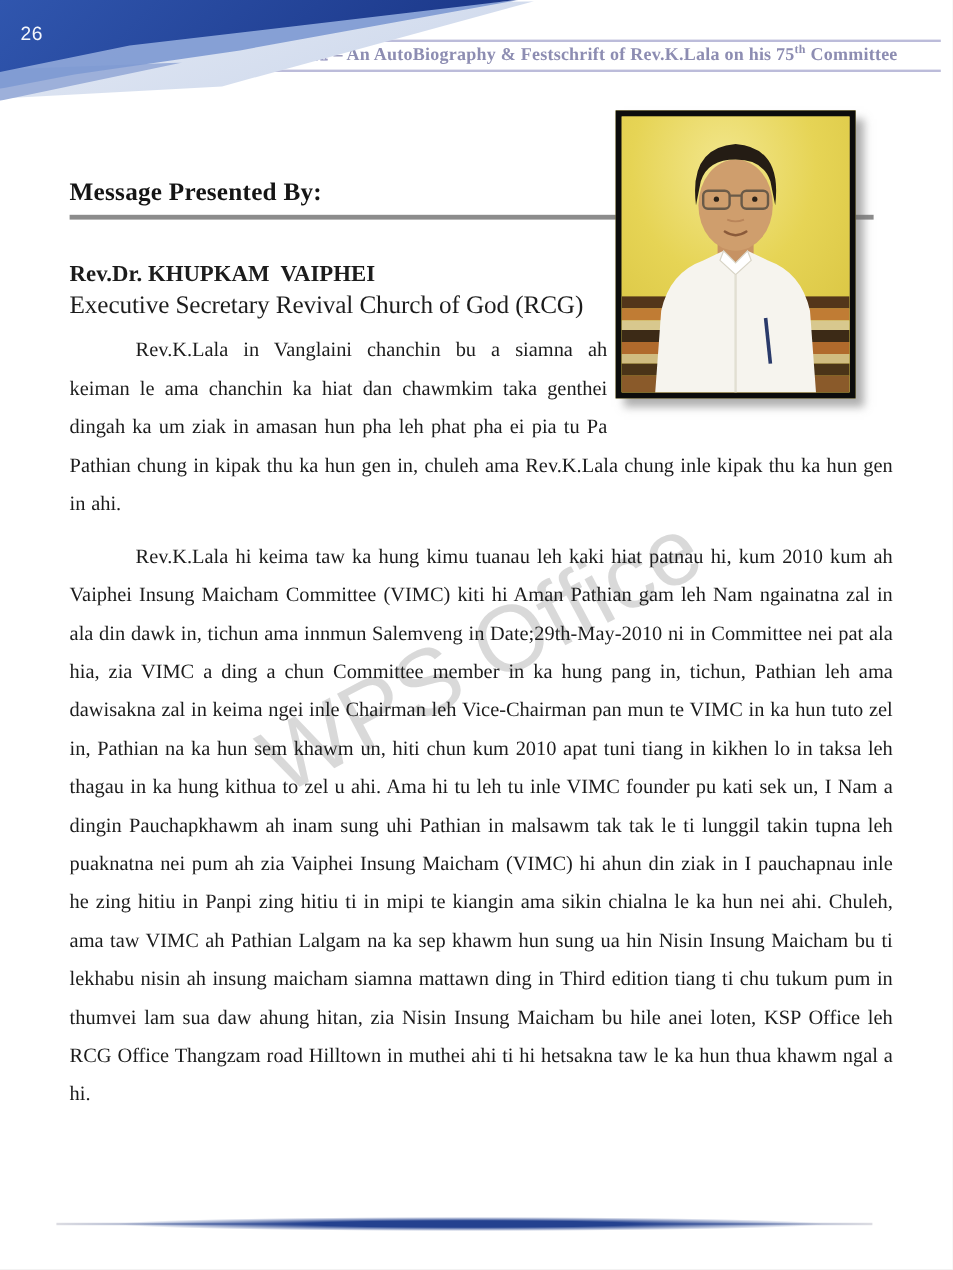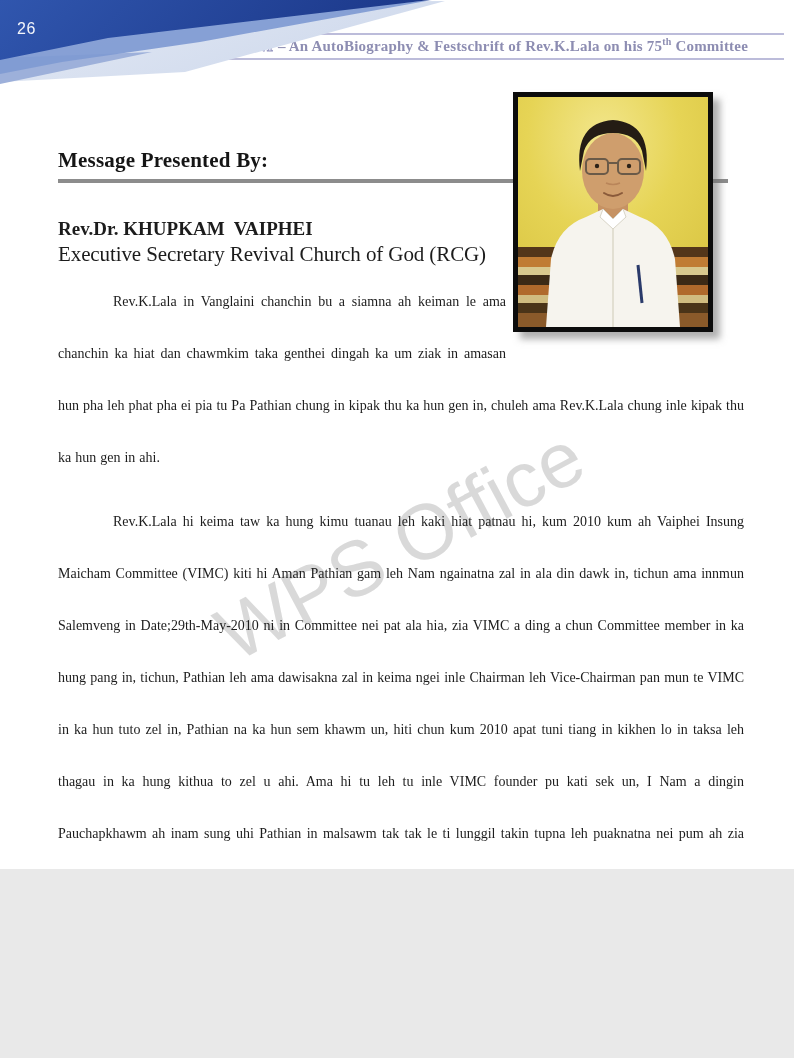--- a/index.html
+++ b/index.html
@@ -11,21 +11,21 @@
     --title-color:#8d8db2;
     --rule-gray:#8c8c8c;
     --footer-blue:#24418f;
     --watermark:#c3c3c3;
     --text:#1c1c1c;
   }
   *{margin:0;padding:0;box-sizing:border-box;}
   html,body{background:#e9e9e9;}
   .page{
     position:relative;
-    width:794px;height:869px;
+    width:794px;height:1058px;
     background:#ffffff;
     overflow:hidden;
     font-family:"Liberation Serif", serif;
     color:var(--text);
     margin:0 auto;
   }
 
   
   .hdr-thin-line{position:absolute;height:2px;background:var(--lavender);z-index:1;}
   .hdr-line-top{left:0;top:33px;width:784px;}
@@ -94,21 +94,21 @@
     margin-bottom:34px;
   }
   .author-name{
     font-size:19px;font-weight:700;white-space:pre-wrap;line-height:1.25;margin-top:10px;
   }
   .author-title{
     font-size:21px;font-weight:400;letter-spacing:-.1px;line-height:1.3;
     margin-bottom:8px;
   }
   .body-para{
-    font-size:14px;line-height:52px;text-align:justify;
+    font-size:17px;line-height:32px;text-align:justify;
     text-indent:55px;margin-bottom:12px;word-spacing:.5px;
   }
   .photo-spacer{float:right;width:238px;height:74px;}
 
   
   .watermark{
     position:absolute;left:120px;top:430px;width:560px;height:230px;z-index:1;
     display:flex;align-items:center;justify-content:center;
     transform:rotate(-28deg);
     font-family:"Liberation Sans",sans-serif;

